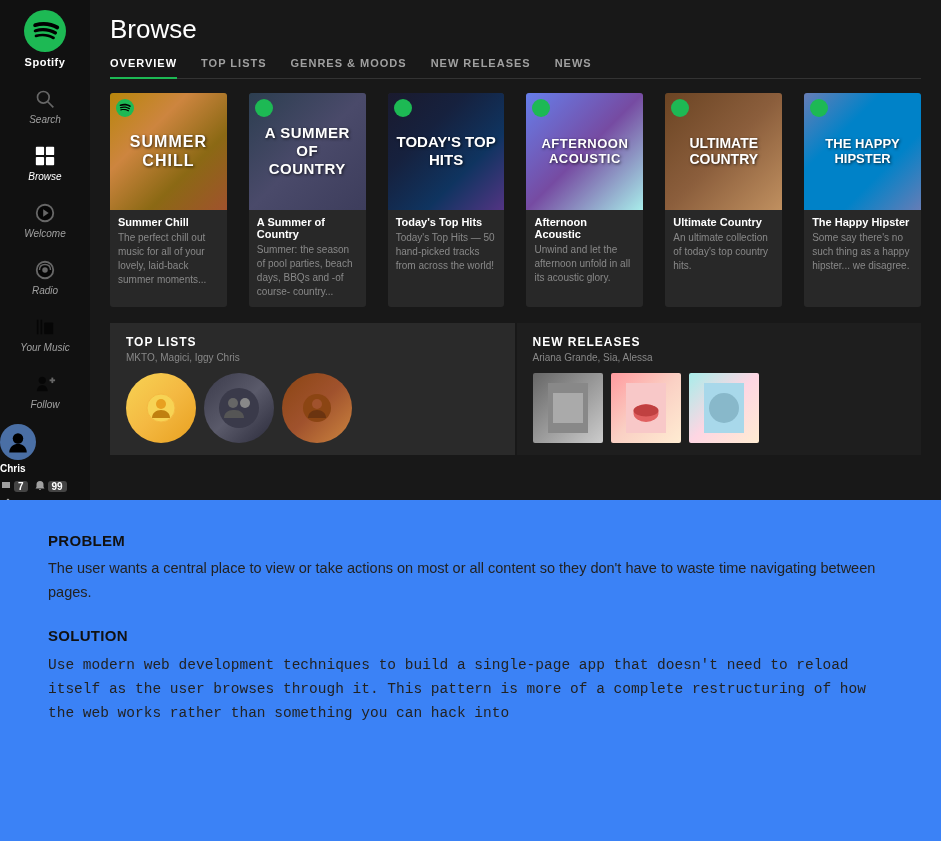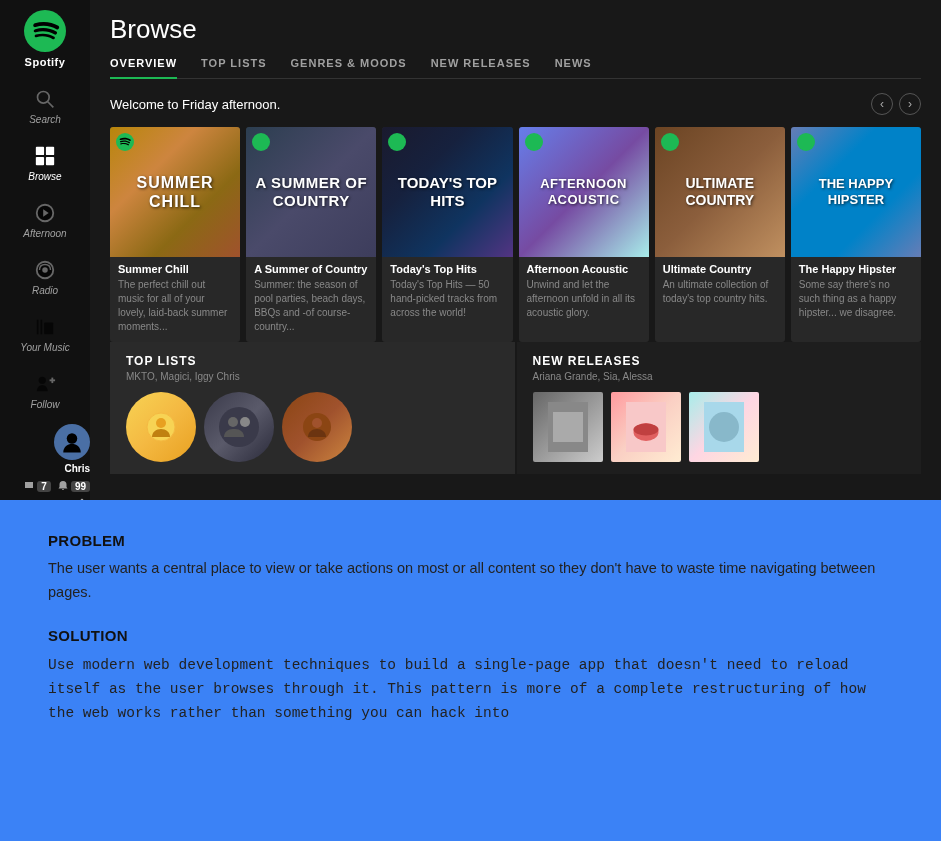--- a/index.html
+++ b/index.html
@@ -79,21 +79,21 @@
 
     .sidebar-item.active .item-label { color: #fff; }
     .sidebar-item.active svg { opacity: 1; }
     .sidebar-item svg { opacity: 0.6; }
 
     .sidebar-bottom {
       margin-top: auto;
       width: 100%;
       display: flex;
       flex-direction: column;
-      align-items: flex-end;
+      align-items: flex-start;
       padding-bottom: 8px;
     }
 
     .user-avatar {
       width: 36px;
       height: 36px;
       border-radius: 50%;
       background: #4a6fa5;
       display: flex;
       align-items: center;
@@ -213,22 +213,22 @@
       display: flex;
       align-items: center;
       justify-content: center;
       cursor: pointer;
       font-size: 12px;
     }
 
     
     .cards-row {
       display: flex;
-      gap: 6px;
-      margin-bottom: 0;
+      gap: 22px;
+      margin-bottom: 16px;
     }
 
     .card {
       flex: 1;
       background: #282828;
       border-radius: 3px;
       overflow: hidden;
       cursor: pointer;
       min-width: 0;
     }
@@ -502,21 +502,21 @@
         <span class="item-label">Browse</span>
       </div>
 
       <div class="sidebar-item">
         <div class="icon-wrap">
           <svg width="22" height="22" viewBox="0 0 24 24" fill="none">
             <circle cx="12" cy="12" r="9" stroke="#a0a0a0" stroke-width="2"></circle>
             <polygon points="10,8 16,12 10,16" fill="#a0a0a0"></polygon>
           </svg>
         </div>
-        <span class="item-label">Afternoon</span>
+        <span class="item-label">Welcome</span>
       </div>
 
       <div class="sidebar-item">
         <div class="icon-wrap">
           <svg width="22" height="22" viewBox="0 0 24 24" fill="none">
             <circle cx="12" cy="12" r="9" stroke="#a0a0a0" stroke-width="2"></circle>
             <circle cx="12" cy="12" r="3" fill="#a0a0a0"></circle>
             <path d="M6 12 Q6 6 12 6" stroke="#a0a0a0" stroke-width="1.5" fill="none"></path>
             <path d="M18 12 Q18 6 12 6" stroke="#a0a0a0" stroke-width="1.5" fill="none"></path>
           </svg>
@@ -587,27 +587,20 @@
           <div class="nav-tab active">OVERVIEW</div>
           <div class="nav-tab">TOP LISTS</div>
           <div class="nav-tab">GENRES &amp; MOODS</div>
           <div class="nav-tab">NEW RELEASES</div>
           <div class="nav-tab">NEWS</div>
         </div>
       </div>
 
       <div class="content-area">
 
-        <div class="section-header">
-          <span class="section-welcome">Welcome to Friday afternoon.</span>
-          <div class="nav-arrows">
-            <button class="nav-arrow">‹</button>
-            <button class="nav-arrow">›</button>
-          </div>
-        </div>
 
         <div class="cards-row">
 
           <div class="card card-summer-chill">
             <div class="card-image">
               <div class="spotify-logo-small">
                 <svg viewBox="0 0 24 24" width="18" height="18">
                     <circle cx="12" cy="12" r="12" fill="#1db954"></circle>
                     <path d="M16.5 16.5c-.2 0-.4-.1-.5-.2-1.7-1-3.7-1.6-5.8-1.6-1.2 0-2.4.2-3.5.5-.2 0-.3 0-.5 0-.4-.1-.6-.6-.4-1 .1-.3.4-.5.7-.5 1.3-.3 2.6-.5 3.9-.5 2.4 0 4.7.7 6.6 1.8.3.2.5.6.3.9-.2.4-.5.6-.8.6zm1.2-2.7c-.2 0-.5-.1-.6-.2-1.9-1.1-4.1-1.8-6.6-1.8-1.4 0-2.8.3-4 .6-.2 0-.4 0-.6 0-.5-.1-.8-.7-.6-1.1.1-.4.5-.6.8-.7 1.4-.4 2.9-.7 4.6-.7 2.8 0 5.3.8 7.5 2 .4.2.6.6.4 1-.2.5-.6.9-.9.9zm1.3-3c-.2 0-.5-.1-.7-.2-2.1-1.2-4.6-1.9-7.4-1.9-1.6 0-3.1.3-4.6.7-.2.1-.5.1-.7 0-.6-.2-.9-.8-.7-1.4.2-.4.5-.7.9-.8 1.6-.5 3.3-.8 5.1-.8 3.1 0 5.9.8 8.3 2.2.4.2.6.7.5 1.2-.2.6-.4 1-.7 1z" fill="#000"></path>
                   </svg>

